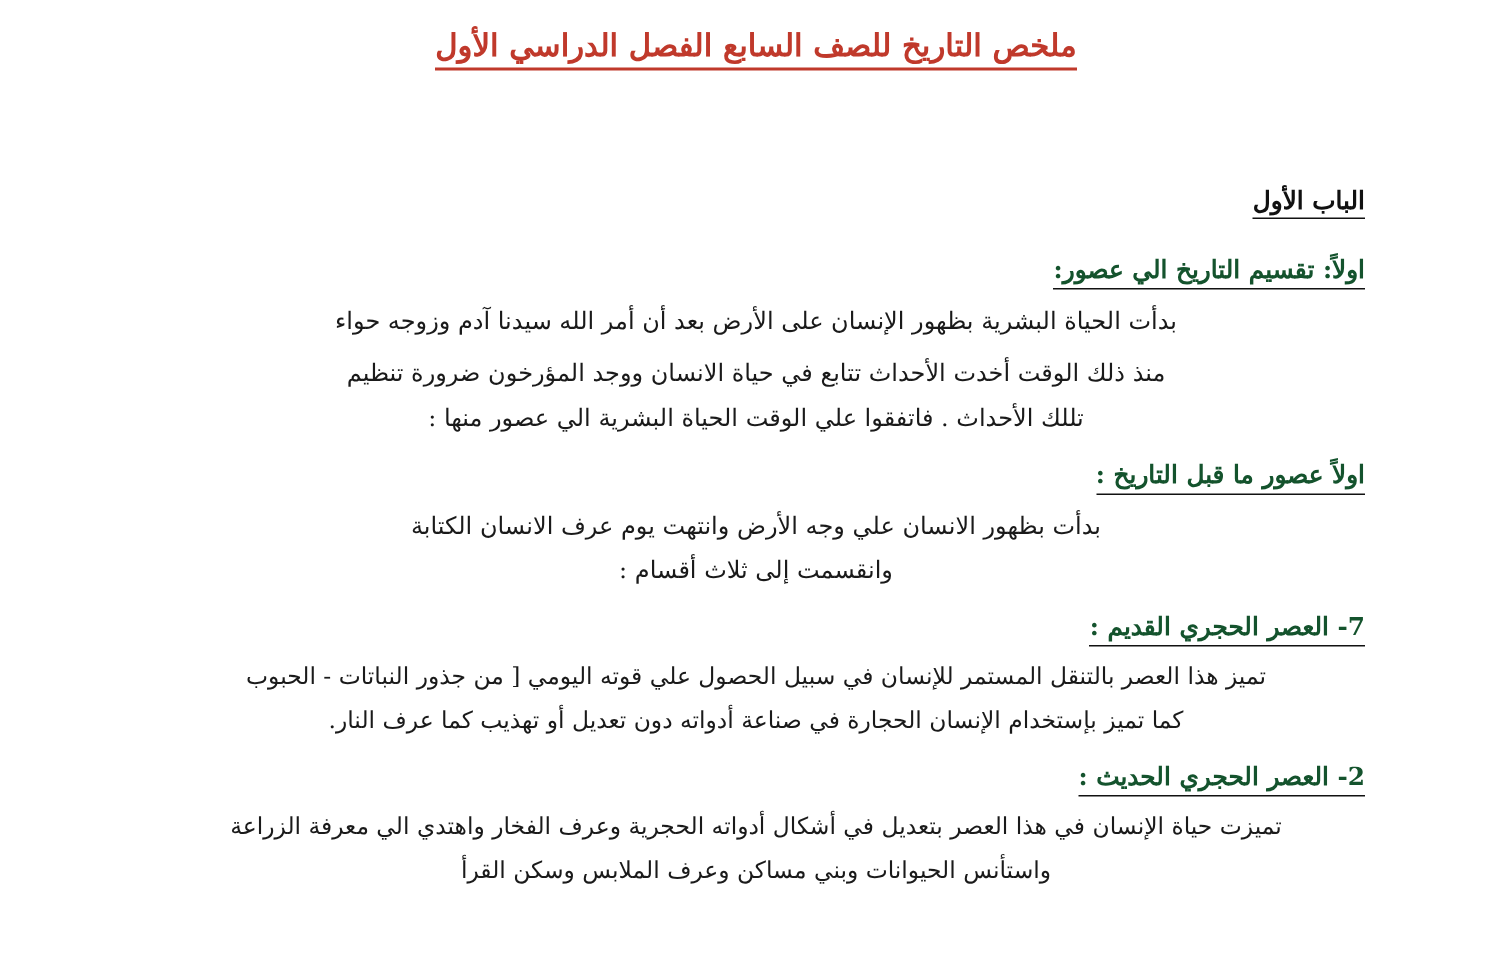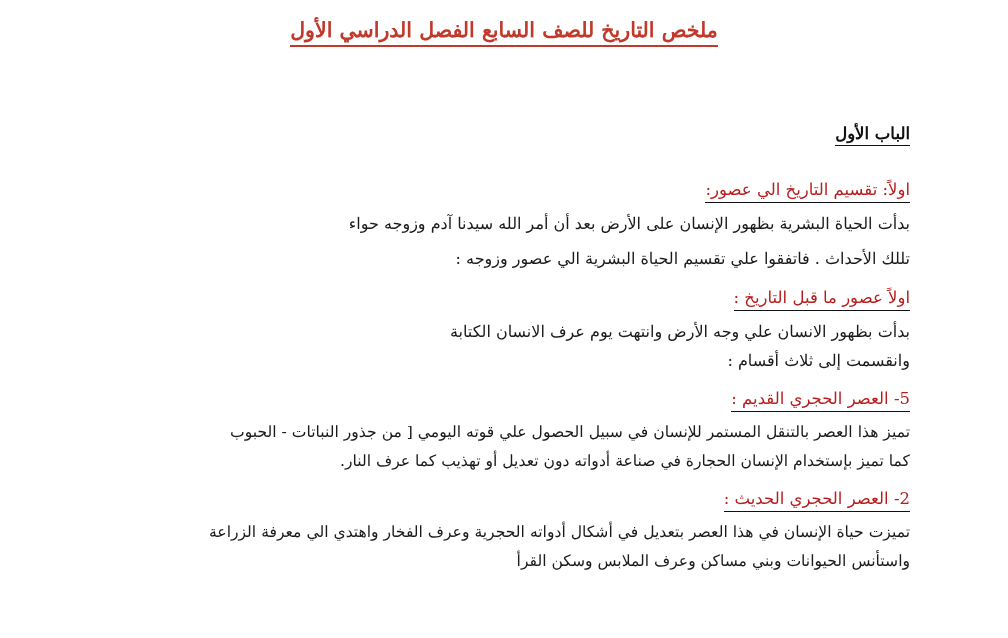--- a/index.html
+++ b/index.html
@@ -60,35 +60,35 @@
   .chapter-heading .t-inner {
     display: inline-block;
     border-bottom: 1.5px solid #111111;
     padding-bottom: 1px;
   }
 
   
   .section-heading {
     text-align: right;
     font-size: 16.5px;
-    font-weight: normal;
-    color: #b91c1c;
+    font-weight: bold;
+    color: #14532d;
     line-height: 1.35;
-    margin: 33px 0 0 0;
+    margin: 23px 0 0 0;
   }
   .section-heading .t-inner {
     display: inline-block;
     border-bottom: 1.5px solid #111111;
     padding-bottom: 1px;
   }
   .section-heading.tight { margin-top: 13px; }
 
   
   .body-para {
-    text-align: right;
+    text-align: center;
     font-size: 16px;
     line-height: 1.82;
     color: #1a1a1a;
     margin: 6px 0 0 0;
     font-weight: 400;
   }
   .body-para.wide { font-size: 15.6px; }
   .body-para .ln { display: block; }
 </style>
 </head>
@@ -107,33 +107,34 @@
 
     <div class="section-heading">
       <span class="t-inner">اولاً: تقسيم التاريخ الي عصور:</span>
     </div>
 
     <div class="body-para">
       <span class="ln">بدأت الحياة البشرية بظهور الإنسان على الأرض بعد أن أمر الله سيدنا آدم وزوجه حواء</span>
     </div>
 
     <div class="body-para">
-      <span class="ln">تللك الأحداث . فاتفقوا علي تقسيم الحياة البشرية الي عصور وزوجه :</span>
+      <span class="ln">منذ ذلك الوقت أخدت الأحداث تتابع في حياة الانسان ووجد المؤرخون ضرورة تنظيم</span>
+      <span class="ln">تللك الأحداث . فاتفقوا علي الوقت الحياة البشرية الي عصور منها :</span>
     </div>
 
     <div class="section-heading tight">
       <span class="t-inner">اولاً عصور ما قبل التاريخ :</span>
     </div>
     <div class="body-para">
       <span class="ln">بدأت بظهور الانسان علي وجه الأرض وانتهت يوم عرف الانسان الكتابة</span>
       <span class="ln">وانقسمت إلى ثلاث أقسام :</span>
     </div>
 
     <div class="section-heading tight">
-      <span class="t-inner">5- العصر الحجري القديم :</span>
+      <span class="t-inner">7- العصر الحجري القديم :</span>
     </div>
     <div class="body-para wide">
       <span class="ln">تميز هذا العصر بالتنقل المستمر للإنسان في سبيل الحصول علي قوته اليومي [ من جذور النباتات - الحبوب</span>
       <span class="ln">كما تميز بإستخدام الإنسان الحجارة في صناعة أدواته دون تعديل أو تهذيب كما عرف النار.</span>
     </div>
 
     <div class="section-heading tight">
       <span class="t-inner">2- العصر الحجري الحديث :</span>
     </div>
     <div class="body-para wide">

